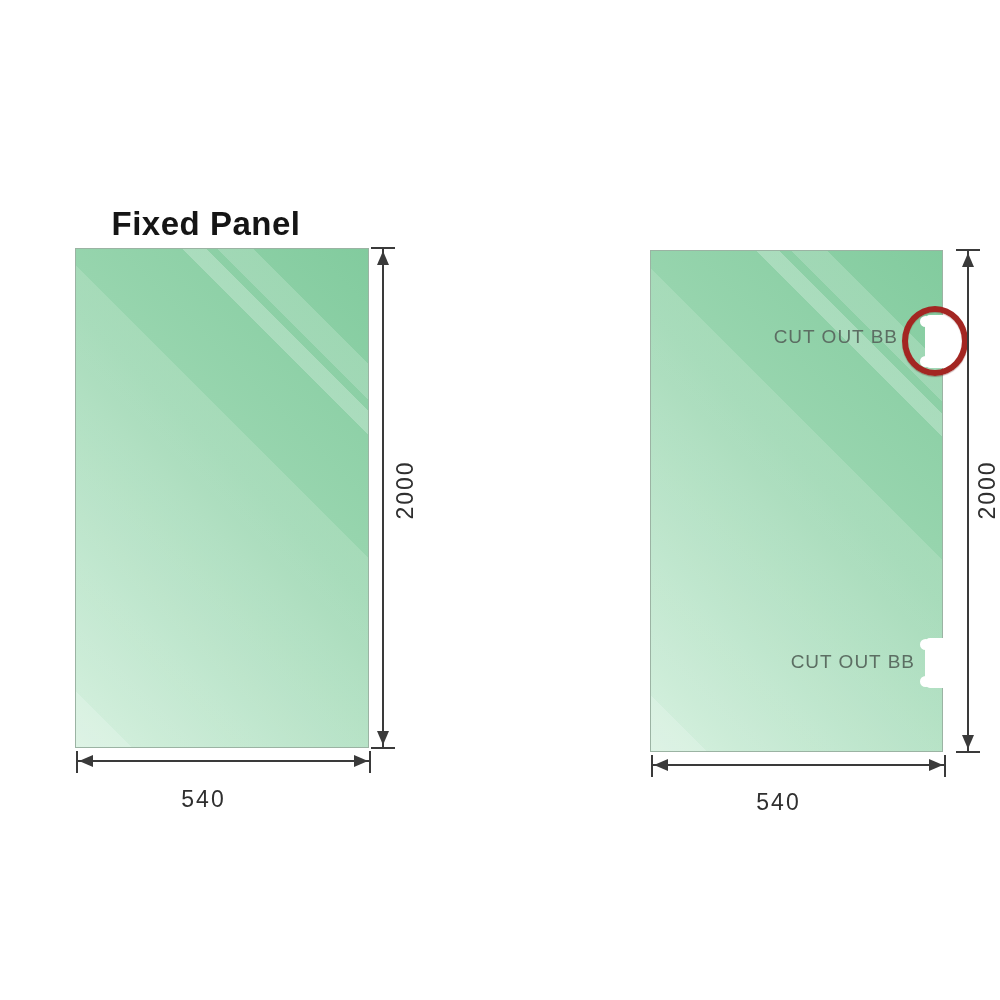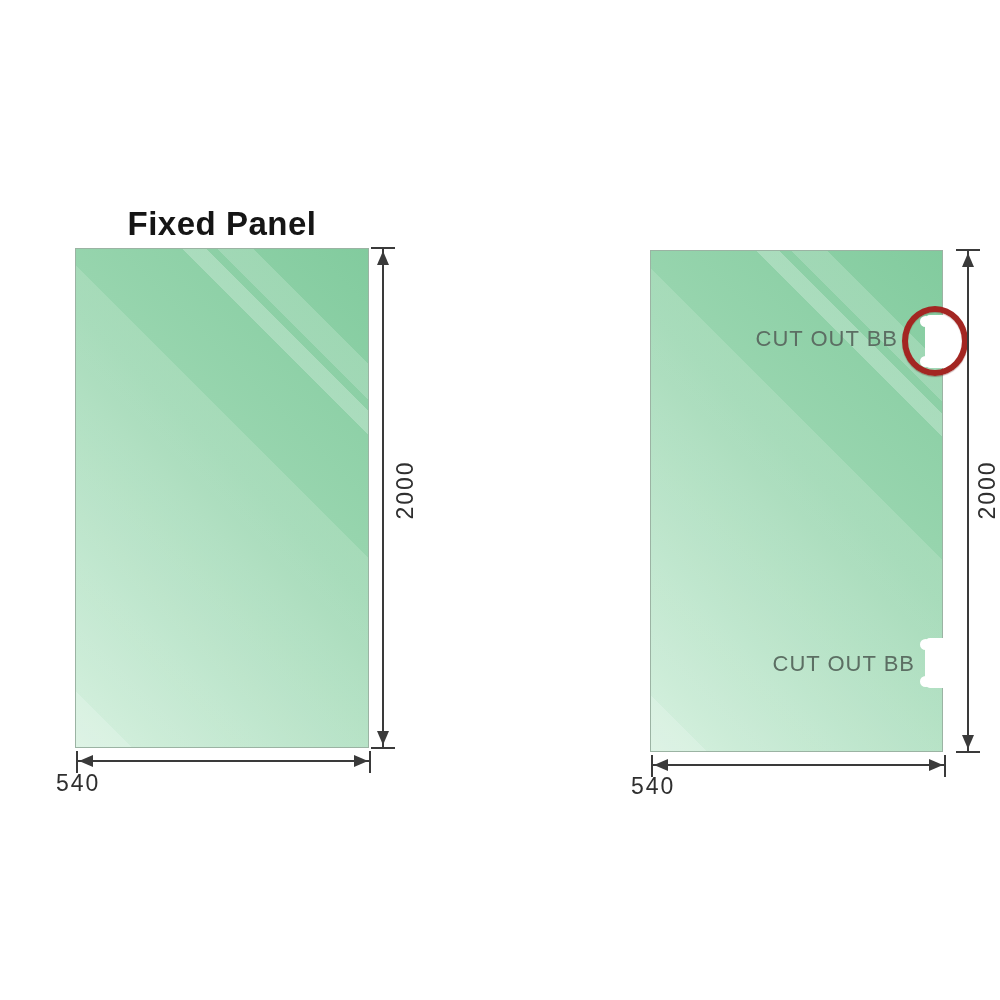--- a/index.html
+++ b/index.html
@@ -6,21 +6,21 @@
   #canvas{
     position:relative;width:1000px;height:1000px;background:#fff;overflow:hidden;
     font-family:"Liberation Sans", sans-serif;
   }
   
   .panel-title{
     position:absolute;top:204px;height:40px;line-height:40px;
     text-align:center;font-size:33px;font-weight:bold;color:#151515;
     letter-spacing:0.5px;white-space:nowrap;
   }
-  .title-fixed{left:75px;width:294px;}
+  .title-fixed{left:59px;width:294px;}
   .title-hinge{left:670px;width:293px;}
   
   .glass{
     position:absolute;border:1px solid #9bb3a3;box-sizing:border-box;
     background-image:
       linear-gradient(45deg,
         rgba(255,255,255,0.30) 0%, rgba(255,255,255,0.30) 7%,
         rgba(255,255,255,0.14) 7%, rgba(255,255,255,0.14) 61%,
         rgba(255,255,255,0) 61%, rgba(255,255,255,0) 76.5%,
         rgba(255,255,255,0.25) 76.5%, rgba(255,255,255,0.25) 79.5%,
@@ -48,34 +48,34 @@
   .hdim-hinge{left:651px;top:755px;width:295px;}
   .hdim .hline{position:absolute;left:1px;right:1px;top:9px;height:2px;background:var(--dimension,#3a3a3a);}
   .hdim .tick-l{position:absolute;left:0;top:0;width:2px;height:22px;background:var(--dimension,#3a3a3a);}
   .hdim .tick-r{position:absolute;right:0;top:0;width:2px;height:22px;background:var(--dimension,#3a3a3a);}
   .hdim .arr-l{position:absolute;left:3px;top:4px;width:0;height:0;
     border-top:6px solid transparent;border-bottom:6px solid transparent;border-right:14px solid var(--dimension,#3a3a3a);}
   .hdim .arr-r{position:absolute;right:3px;top:4px;width:0;height:0;
     border-top:6px solid transparent;border-bottom:6px solid transparent;border-left:14px solid var(--dimension,#3a3a3a);}
   
   .dim-label{color:#2f2f2f;font-size:23px;letter-spacing:2px;white-space:nowrap;}
-  .wlabel{position:absolute;text-align:left;}
+  .wlabel{position:absolute;text-align:center;margin-top:16px;}
   .wlabel-fixed{left:56px;top:770px;width:295px;}
   .wlabel-hinge{left:631px;top:773px;width:295px;}
   .hlabel{position:absolute;width:100px;height:28px;line-height:28px;text-align:center;transform:rotate(-90deg);}
   .hlabel-fixed{left:355px;top:476px;}
   .hlabel-hinge{left:937px;top:476px;}
   
   .cutout{position:absolute;left:925px;width:20px;background:#fff;border-radius:5px 2px 2px 5px;}
   .cutout-top{top:315px;height:53px;}
   .cutout-bottom{top:638px;height:50px;}
   .lobe{position:absolute;left:-5px;width:11px;height:11px;background:#fff;border-radius:50%;}
   .lobe-t{top:1px;} .lobe-b{bottom:1px;}
   .cutout-label{
-    position:absolute;left:650px;text-align:right;font-size:22px;letter-spacing:1px;
+    position:absolute;left:650px;text-align:right;font-size:19px;letter-spacing:1px;
     color:var(--cutout-label,#5c6e63);white-space:nowrap;
   }
   .cutout-label-top{width:248px;top:326px;}
   .cutout-label-bottom{width:265px;top:651px;}
   
   .red-circle{
     position:absolute;left:902px;top:306px;width:54px;height:58px;
     border:6px solid var(--annotation-circle,#a32622);border-radius:50%;
     box-shadow:0 1px 1px rgba(90,10,10,0.35), inset 0 1px 1px rgba(90,10,10,0.25);
   }

